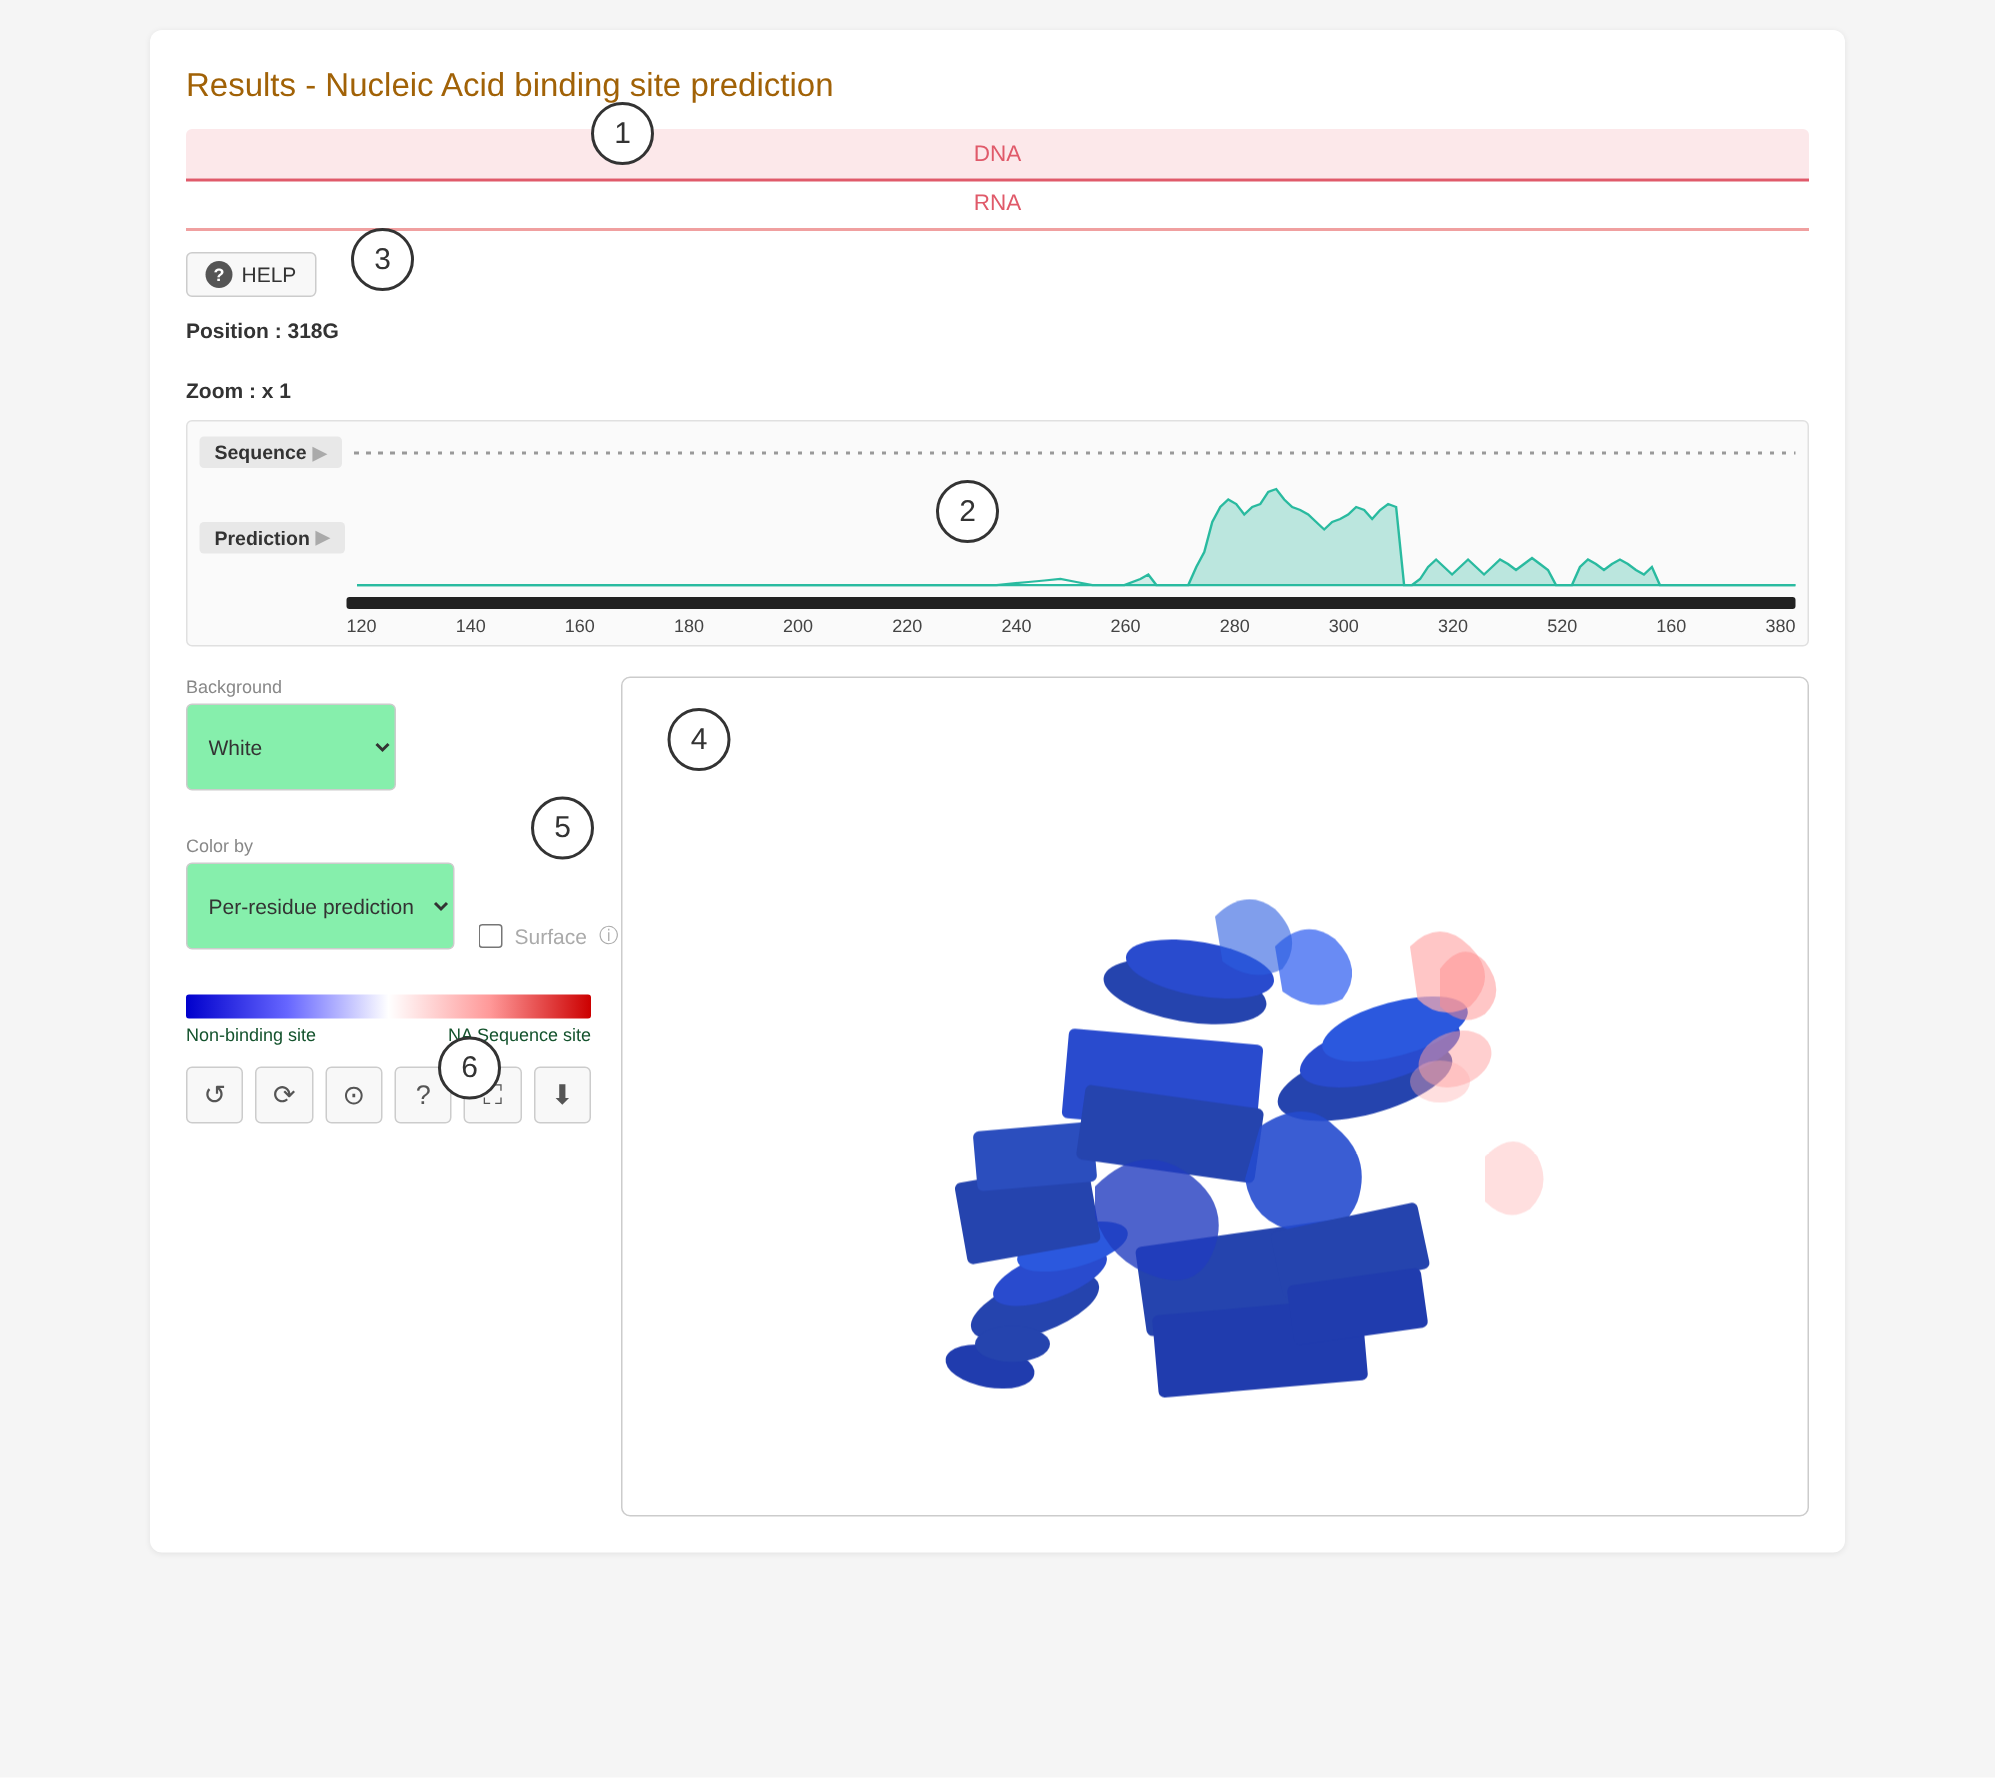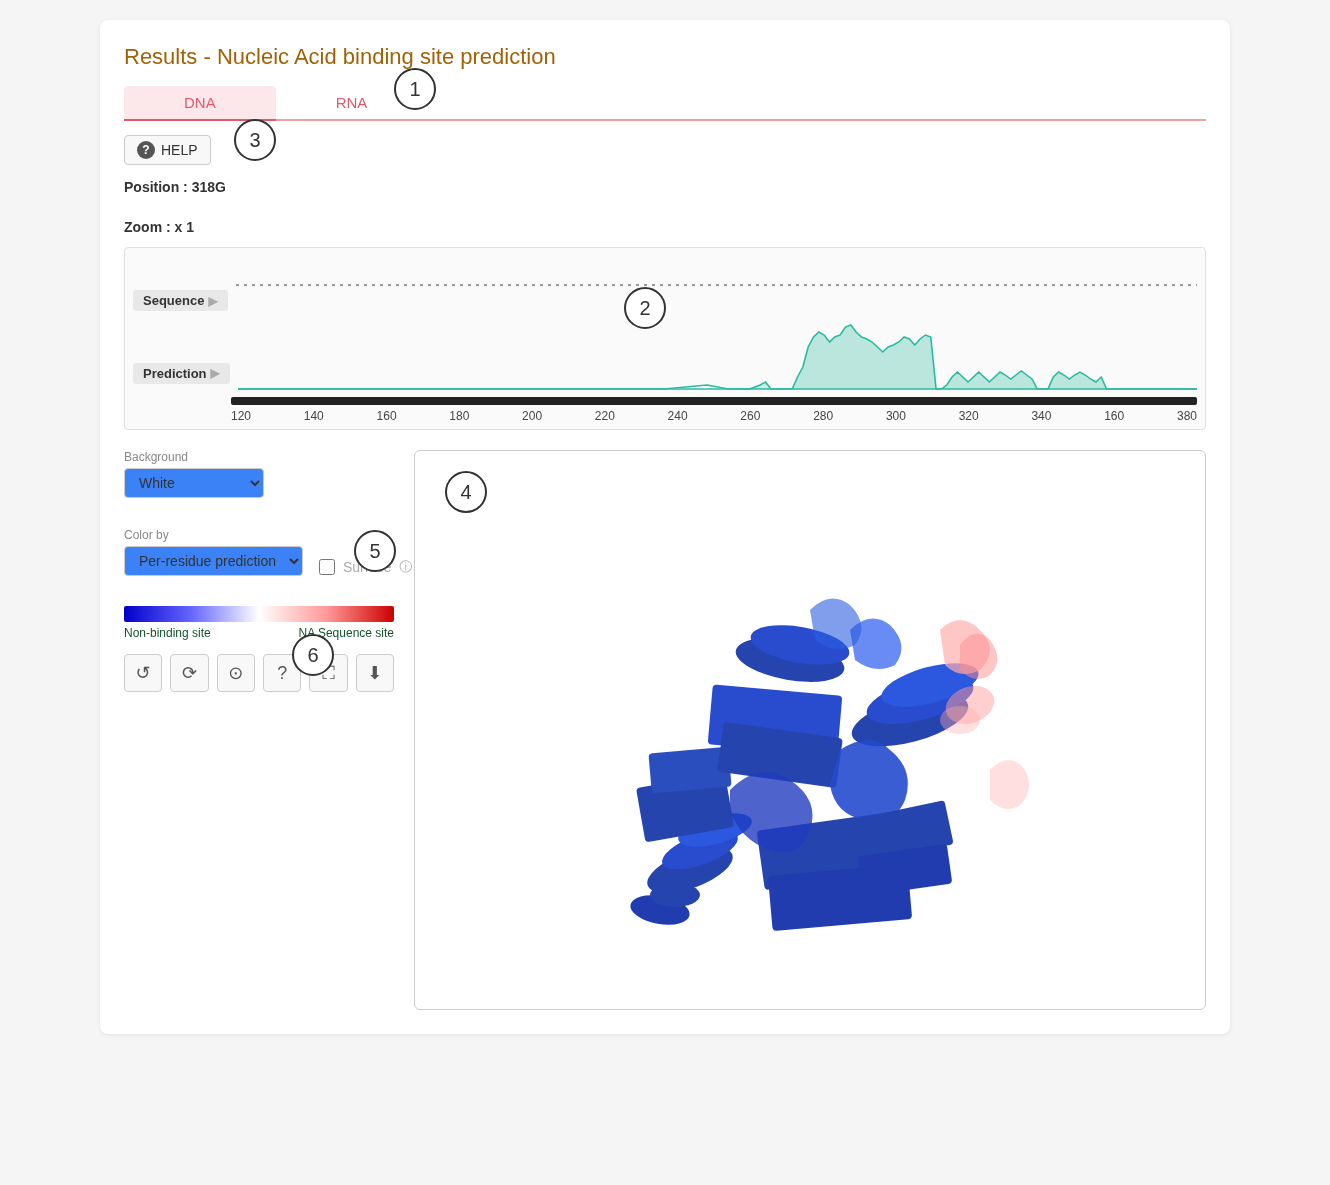--- a/index.html
+++ b/index.html
@@ -21,20 +21,21 @@
       font-size: 22px;
       font-weight: 400;
       margin-bottom: 16px;
       color: #a16207;
     }
     
     .tabs {
       display: flex;
       border-bottom: 2px solid #f0a0a0;
       margin-bottom: 14px;
+      flex-direction: column;
     }
     .tab {
       padding: 8px 60px;
       cursor: pointer;
       font-size: 15px;
       color: #e05a6a;
       background: none;
       border: none;
       position: relative;
     }
@@ -101,21 +102,20 @@
       border-radius: 3px;
       padding: 3px 10px;
       font-size: 13px;
       font-weight: 600;
       min-width: 90px;
       text-align: center;
       color: #333;
       display: flex;
       align-items: center;
       gap: 4px;
-      margin-top: 32px;
     }
     .chart-arrow {
       color: #aaa;
       font-size: 12px;
     }
     .sequence-line {
       flex: 1;
       height: 2px;
       background: repeating-linear-gradient(90deg, #999 0, #999 3px, transparent 3px, transparent 8px);
       position: relative;
@@ -171,23 +171,23 @@
       color: #888;
       margin-bottom: 4px;
     }
     .select-row {
       display: flex;
       gap: 10px;
     }
     select {
       border: 1px solid #ccc;
       border-radius: 4px;
-      padding: 5px 10px;
+      padding: 19px 10px;
       font-size: 14px;
-      background: #3b82f6;
+      background: #86efac;
       color: #333;
       cursor: pointer;
       appearance: auto;
     }
     .select-wide { min-width: 140px; }
     .select-medium { min-width: 140px; }
     .surface-row {
       display: flex;
       align-items: center;
       gap: 8px;
@@ -353,21 +353,21 @@
         <span>140</span>
         <span>160</span>
         <span>180</span>
         <span>200</span>
         <span>220</span>
         <span>240</span>
         <span>260</span>
         <span>280</span>
         <span>300</span>
         <span>320</span>
-        <span>340</span>
+        <span>520</span>
         <span>160</span>
         <span>380</span>
       </div>
     </div>
 
     <div class="num-circle" style="top:40px; left:500px;">2</div>
   </div>
 
   
   <div class="bottom-area">

